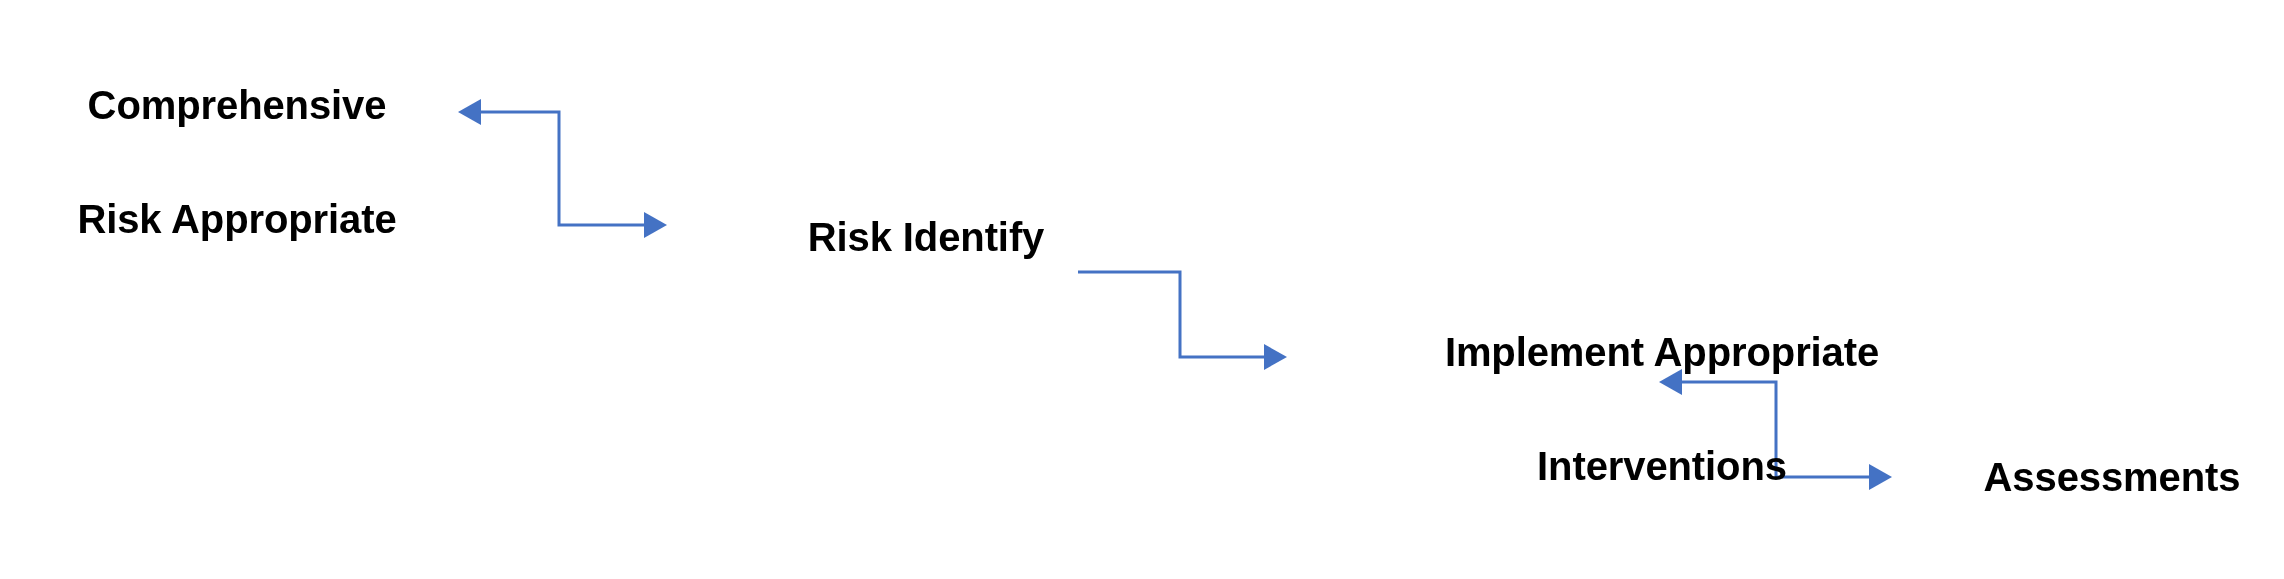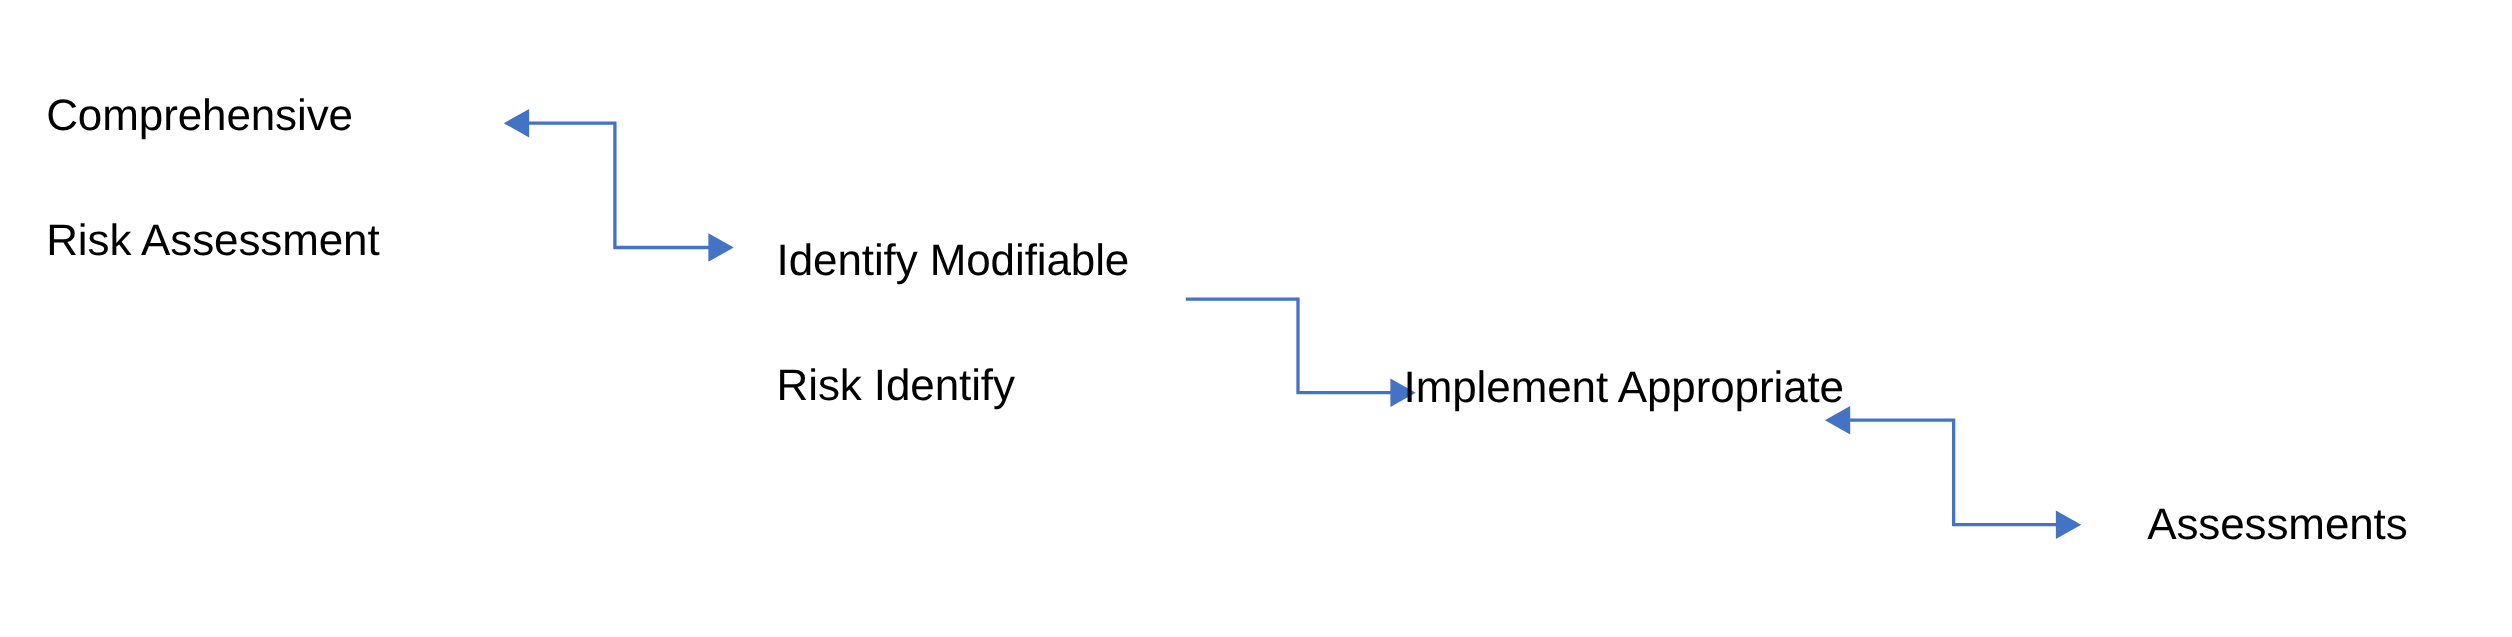--- a/index.html
+++ b/index.html
@@ -13,22 +13,22 @@
     height: 579px;
     background: #ffffff;
     overflow: hidden;
     font-family: "Liberation Sans", sans-serif;
   }
   .node-label {
     position: absolute;
     color: #000000;
     font-size: 40px;
     line-height: 57px;
-    font-weight: 400;
-    text-align: left;
+    font-weight: 700;
+    text-align: center;
     white-space: pre-line;
     letter-spacing: -0.1px;
   }
   .connector-layer {
     position: absolute;
     left: 0;
     top: 0;
     width: 2284px;
     height: 579px;
     pointer-events: none;
@@ -54,29 +54,29 @@
 
     <g>
       <path d="M 1677 382 L 1776 382 L 1776 477 L 1874 477" fill="none" stroke="#4472C4" stroke-width="3"></path>
       <polygon points="1659,382 1682,369 1682,395" fill="#4472C4"></polygon>
       <polygon points="1892,477 1869,464 1869,490" fill="#4472C4"></polygon>
     </g>
   </svg>
 
   <div class="node-label" style="left:42px; top:20px; width:390px;">
     <div>Comprehensive</div>
-    <div>Risk Assessment</div>
+    <div>Risk Appropriate</div>
   </div>
 
   <div class="node-label" style="left:706px; top:152px; width:440px;">
-    <div>Identify Modifiable</div>
     <div>Risk Identify</div>
   </div>
 
-  <div class="node-label" style="left:1276px; top:267px; width:556px;">
+  <div class="node-label" style="left:1384px; top:267px; width:556px;">
     <div>Implement Appropriate</div>
+    <div>Interventions</div>
   </div>
 
   <div class="node-label" style="left:1952px; top:392px; width:320px;">
     <div>Assessments</div>
   </div>
 
 </div>
 
 </body></html>

